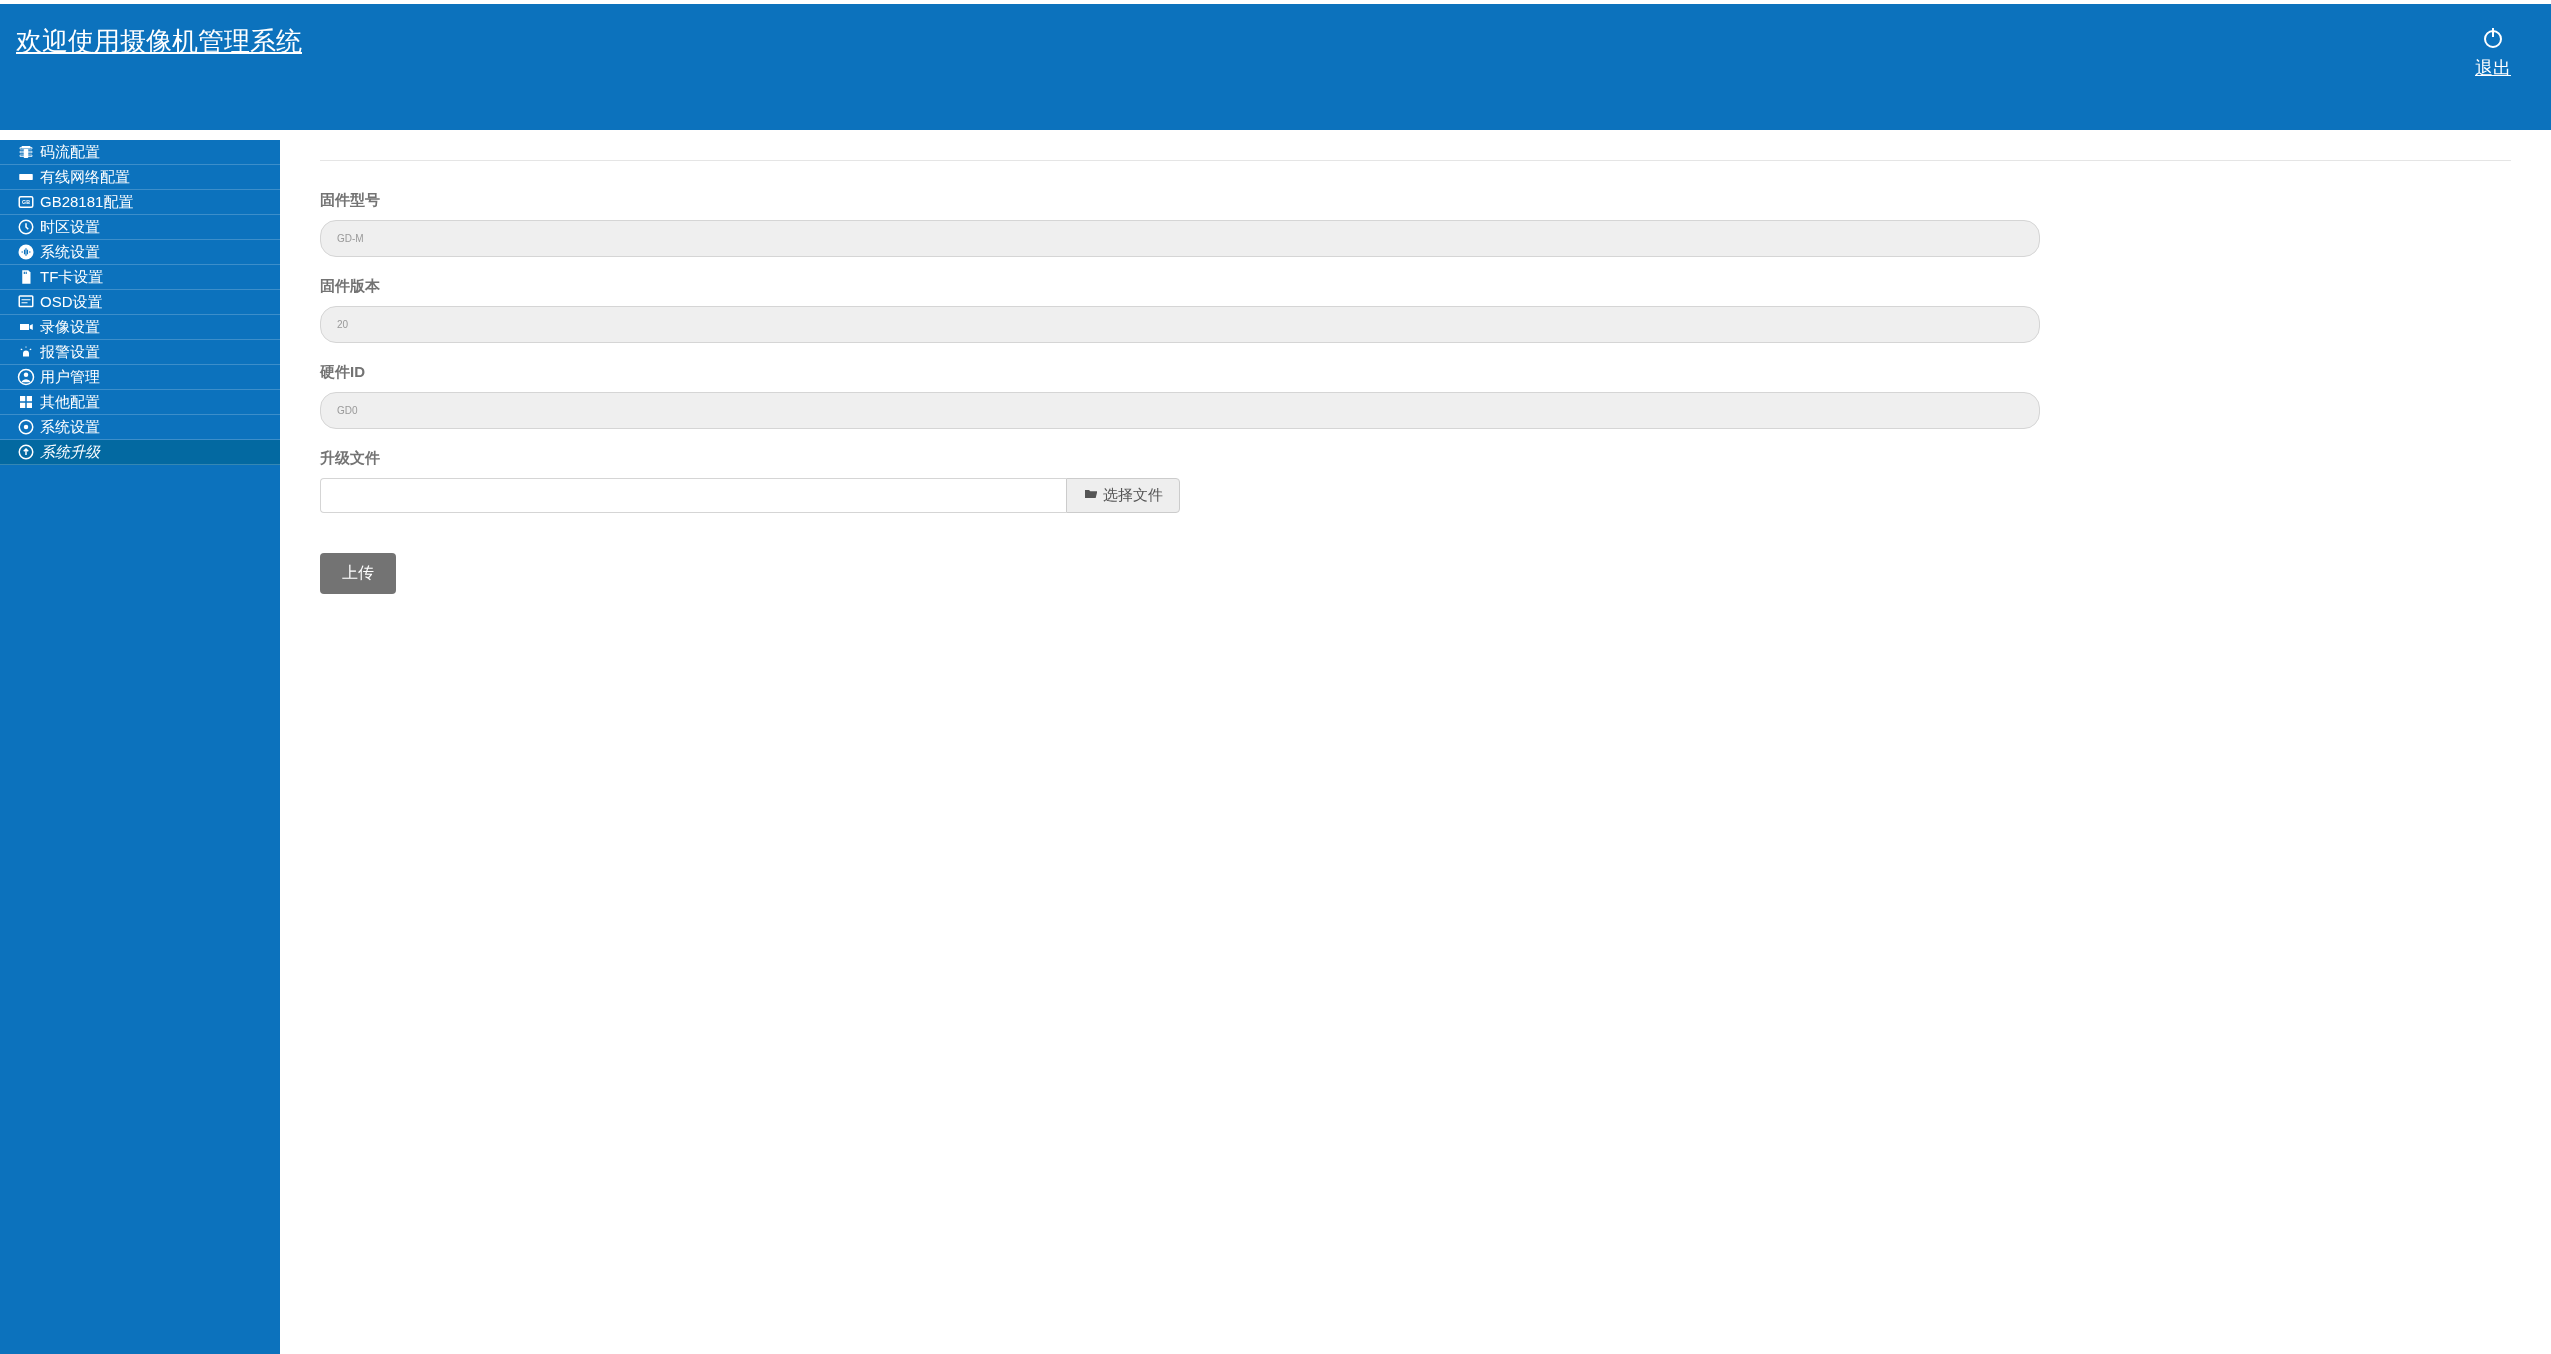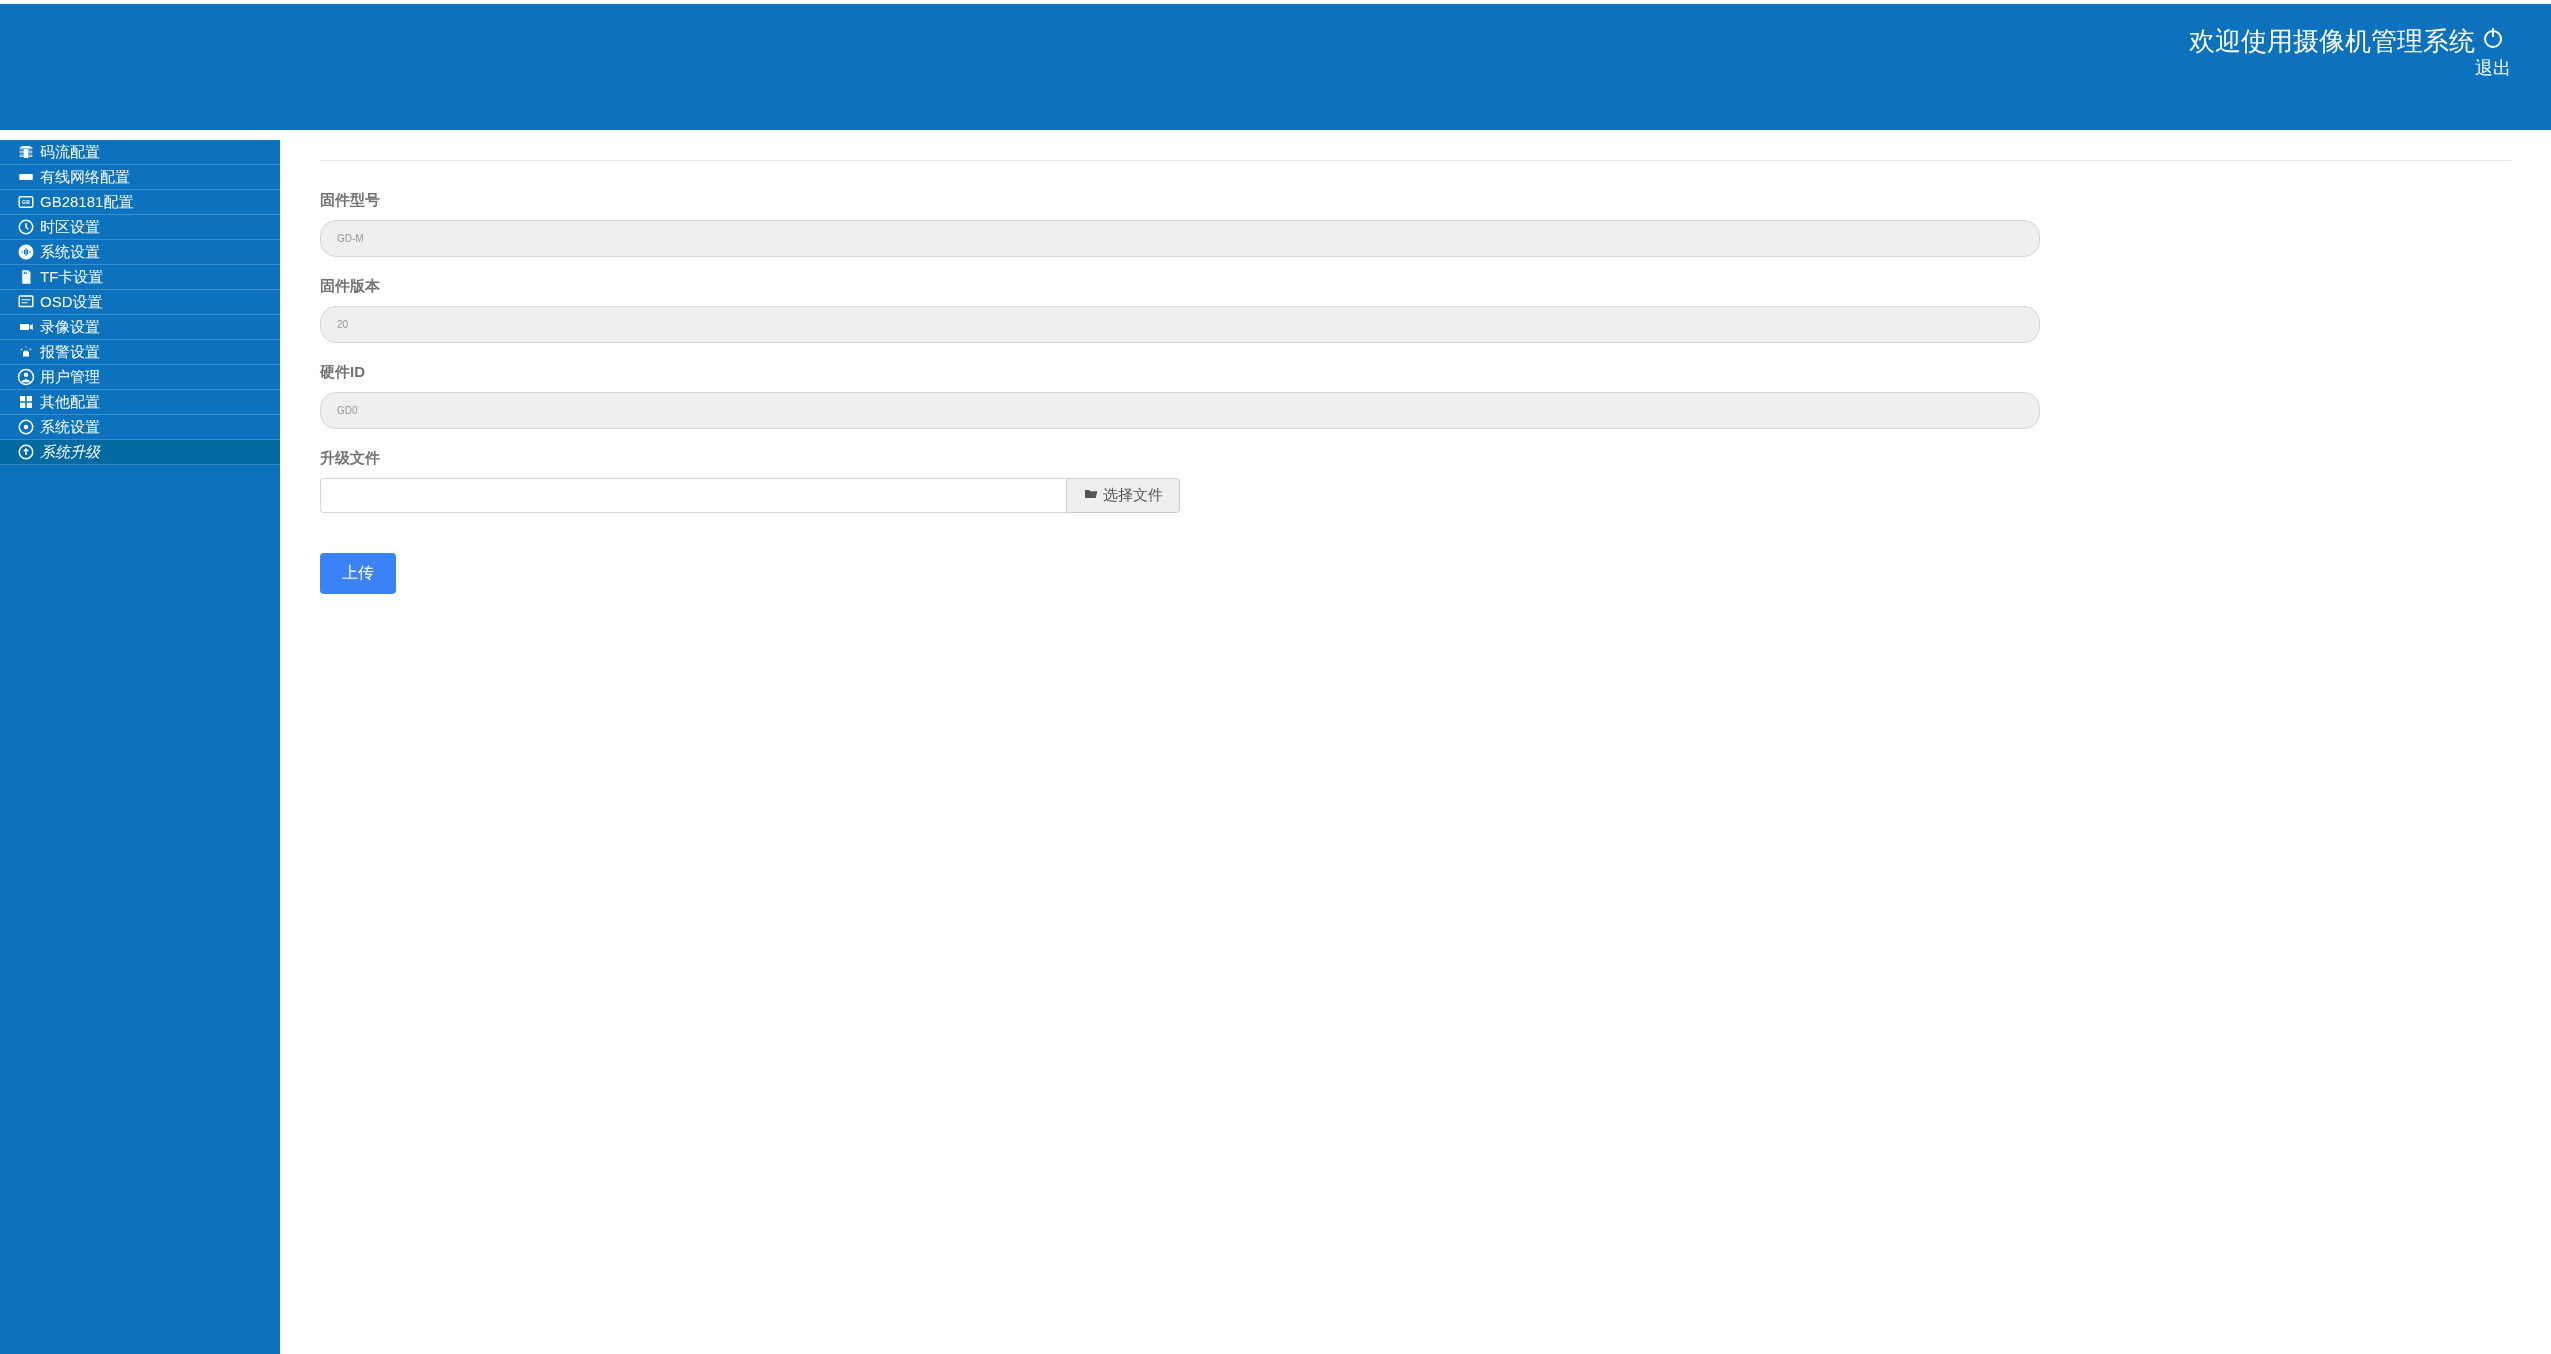--- a/index.html
+++ b/index.html
@@ -10,23 +10,24 @@
     body {
       font-family: "Microsoft YaHei", "PingFang SC", sans-serif;
       background: #ffffff;
       font-size: 14px;
     }
     .header {
       background: #0c72bd;
       color: #ffffff;
       padding: 20px 20px 50px 16px;
       display: flex;
-      justify-content: flex-end;
+      justify-content: space-between;
       align-items: flex-start;
       margin-top: 4px;
+      text-decoration: underline;
     }
     .header-title {
       font-size: 26px;
       font-weight: 400;
     }
     .logout-link {
       display: flex;
       align-items: center;
       cursor: pointer;
       color: #ffffff;
@@ -139,21 +140,21 @@
       color: #555555;
       gap: 4px;
       font-size: 15px;
     }
     .folder-icon {
       display: inline-block;
     }
     .upload-button {
       margin-top: 20px;
       padding: 10px 22px;
-      background: #3b82f6;
+      background: #737373;
       color: #ffffff;
       border: none;
       border-radius: 4px;
       font-size: 16px;
       cursor: pointer;
     }
     svg {
       fill: currentColor;
     }
   </style>

